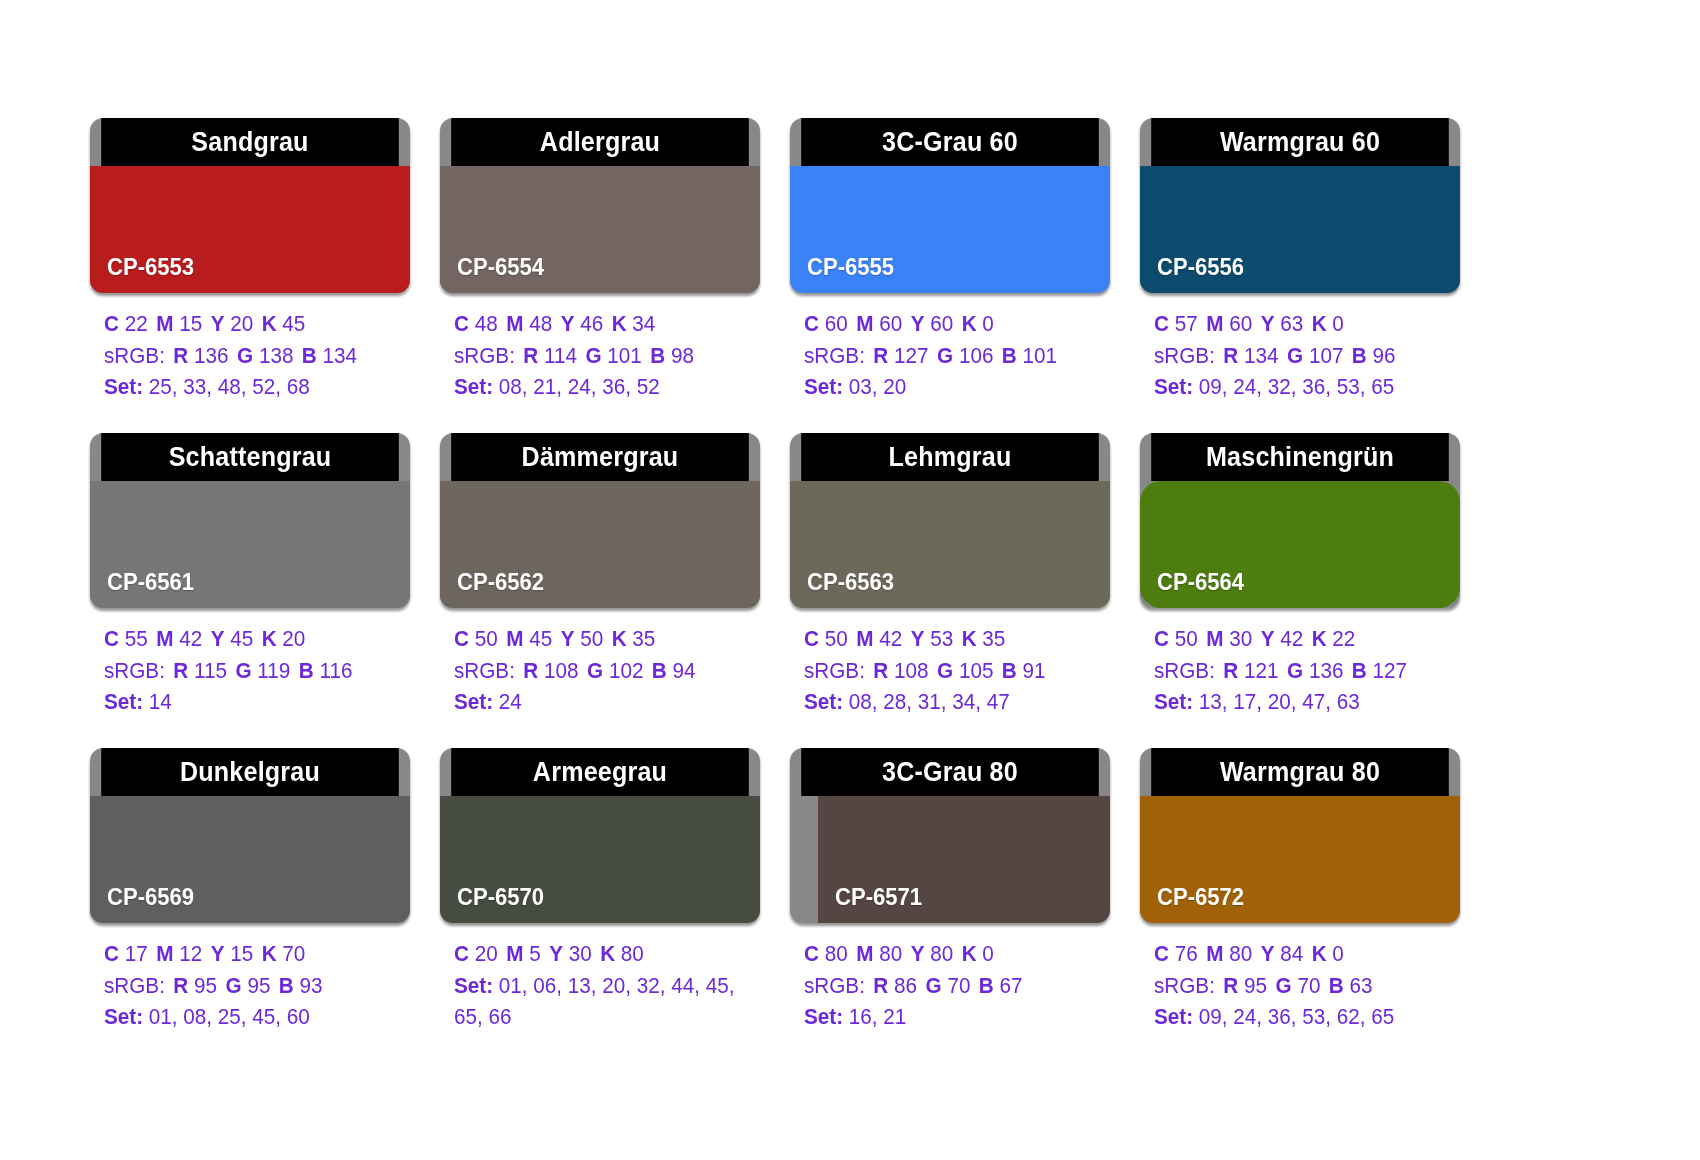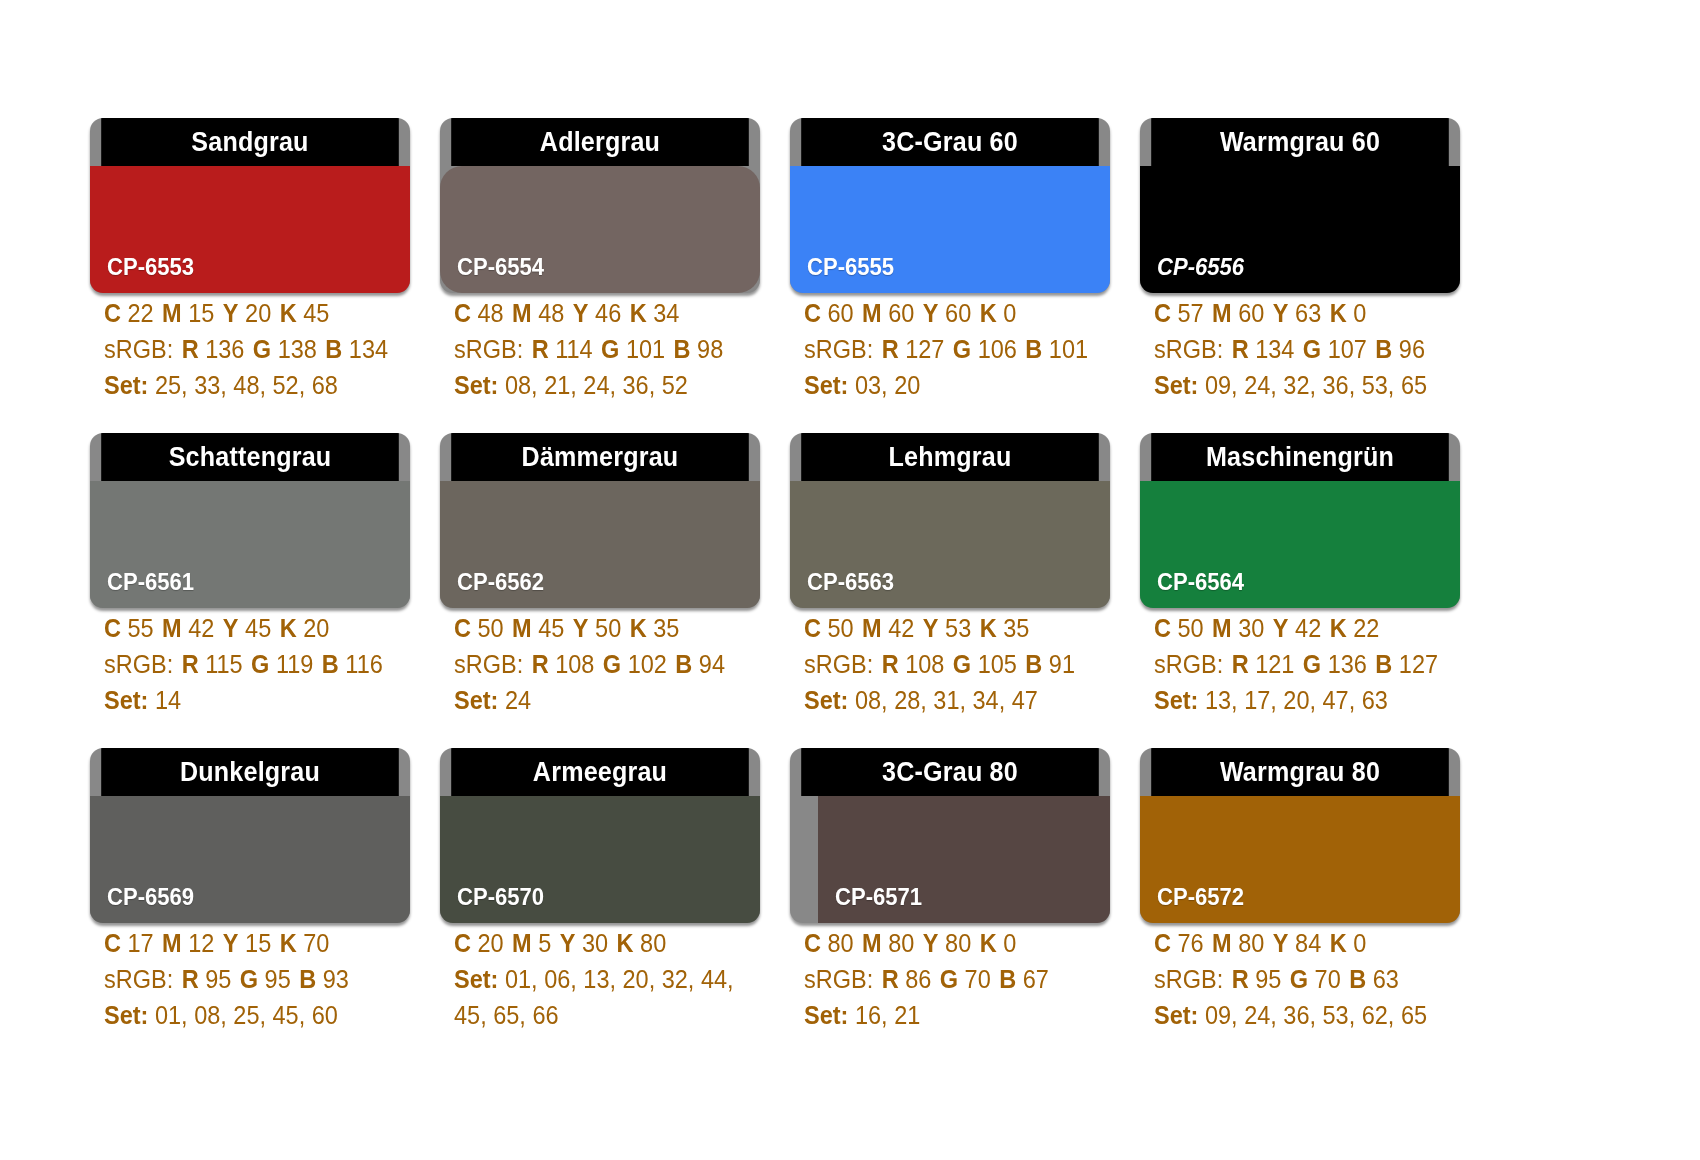--- a/index.html
+++ b/index.html
@@ -60,24 +60,24 @@
     color:#ffffff;
     font-size:24px;
     font-weight:bold;
     font-stretch:condensed;
     transform:scaleX(0.92);
     transform-origin:left bottom;
     text-shadow:0 1px 1px rgba(0,0,0,0.25);
   }
   
   .data{
-    margin-top:2px;
+    margin-top:15px;
     padding-left:14px;
-    color:#a16207;
-    font-size:25px;
+    color:#6d28d9;
+    font-size:22px;
     line-height:1.44;
     font-stretch:condensed;
   }
   .data .line{
     white-space:normal;
     transform:scaleX(0.94);
     transform-origin:left center;
   }
   .data b{font-weight:bold;}
   .data .v{font-weight:normal;}
@@ -97,21 +97,21 @@
         </div>
         <div class="data">
           <div class="line"><b>C</b> <span class="v">22</span><span class="sp"></span><b>M</b> <span class="v">15</span><span class="sp"></span><b>Y</b> <span class="v">20</span><span class="sp"></span><b>K</b> <span class="v">45</span></div>
           <div class="line"><span class="v">sRGB:</span><span class="sp"></span><b>R</b> <span class="v">136</span><span class="sp"></span><b>G</b> <span class="v">138</span><span class="sp"></span><b>B</b> <span class="v">134</span></div>
           <div class="line"><b>Set:</b> <span class="v">25, 33, 48, 52, 68</span></div>
         </div>
       </div>
       <div class="card">
         <div class="swatch">
           <div class="swatch-title">Adlergrau</div>
-          <div class="swatch-body" style="background: rgb(115, 101, 97); border-radius: 22px;">
+          <div class="swatch-body" style="background: rgb(115, 101, 97);">
             <div class="swatch-code">CP-6554</div>
           </div>
         </div>
         <div class="data">
           <div class="line"><b>C</b> <span class="v">48</span><span class="sp"></span><b>M</b> <span class="v">48</span><span class="sp"></span><b>Y</b> <span class="v">46</span><span class="sp"></span><b>K</b> <span class="v">34</span></div>
           <div class="line"><span class="v">sRGB:</span><span class="sp"></span><b>R</b> <span class="v">114</span><span class="sp"></span><b>G</b> <span class="v">101</span><span class="sp"></span><b>B</b> <span class="v">98</span></div>
           <div class="line"><b>Set:</b> <span class="v">08, 21, 24, 36, 52</span></div>
         </div>
       </div>
       <div class="card">
@@ -123,21 +123,21 @@
         </div>
         <div class="data">
           <div class="line"><b>C</b> <span class="v">60</span><span class="sp"></span><b>M</b> <span class="v">60</span><span class="sp"></span><b>Y</b> <span class="v">60</span><span class="sp"></span><b>K</b> <span class="v">0</span></div>
           <div class="line"><span class="v">sRGB:</span><span class="sp"></span><b>R</b> <span class="v">127</span><span class="sp"></span><b>G</b> <span class="v">106</span><span class="sp"></span><b>B</b> <span class="v">101</span></div>
           <div class="line"><b>Set:</b> <span class="v">03, 20</span></div>
         </div>
       </div>
       <div class="card">
         <div class="swatch">
           <div class="swatch-title">Warmgrau 60</div>
-          <div class="swatch-body" style="background: #000000; font-style: italic;">
+          <div class="swatch-body" style="background: #0c4a6e;">
             <div class="swatch-code">CP-6556</div>
           </div>
         </div>
         <div class="data">
           <div class="line"><b>C</b> <span class="v">57</span><span class="sp"></span><b>M</b> <span class="v">60</span><span class="sp"></span><b>Y</b> <span class="v">63</span><span class="sp"></span><b>K</b> <span class="v">0</span></div>
           <div class="line"><span class="v">sRGB:</span><span class="sp"></span><b>R</b> <span class="v">134</span><span class="sp"></span><b>G</b> <span class="v">107</span><span class="sp"></span><b>B</b> <span class="v">96</span></div>
           <div class="line"><b>Set:</b> <span class="v">09, 24, 32, 36, 53, 65</span></div>
         </div>
       </div>
       <div class="card">
@@ -175,21 +175,21 @@
         </div>
         <div class="data">
           <div class="line"><b>C</b> <span class="v">50</span><span class="sp"></span><b>M</b> <span class="v">42</span><span class="sp"></span><b>Y</b> <span class="v">53</span><span class="sp"></span><b>K</b> <span class="v">35</span></div>
           <div class="line"><span class="v">sRGB:</span><span class="sp"></span><b>R</b> <span class="v">108</span><span class="sp"></span><b>G</b> <span class="v">105</span><span class="sp"></span><b>B</b> <span class="v">91</span></div>
           <div class="line"><b>Set:</b> <span class="v">08, 28, 31, 34, 47</span></div>
         </div>
       </div>
       <div class="card">
         <div class="swatch">
           <div class="swatch-title">Maschinengrün</div>
-          <div class="swatch-body" style="background: #15803d;">
+          <div class="swatch-body" style="background: #4d7c0f; border-radius: 21px;">
             <div class="swatch-code">CP-6564</div>
           </div>
         </div>
         <div class="data">
           <div class="line"><b>C</b> <span class="v">50</span><span class="sp"></span><b>M</b> <span class="v">30</span><span class="sp"></span><b>Y</b> <span class="v">42</span><span class="sp"></span><b>K</b> <span class="v">22</span></div>
           <div class="line"><span class="v">sRGB:</span><span class="sp"></span><b>R</b> <span class="v">121</span><span class="sp"></span><b>G</b> <span class="v">136</span><span class="sp"></span><b>B</b> <span class="v">127</span></div>
           <div class="line"><b>Set:</b> <span class="v">13, 17, 20, 47, 63</span></div>
         </div>
       </div>
       <div class="card">

